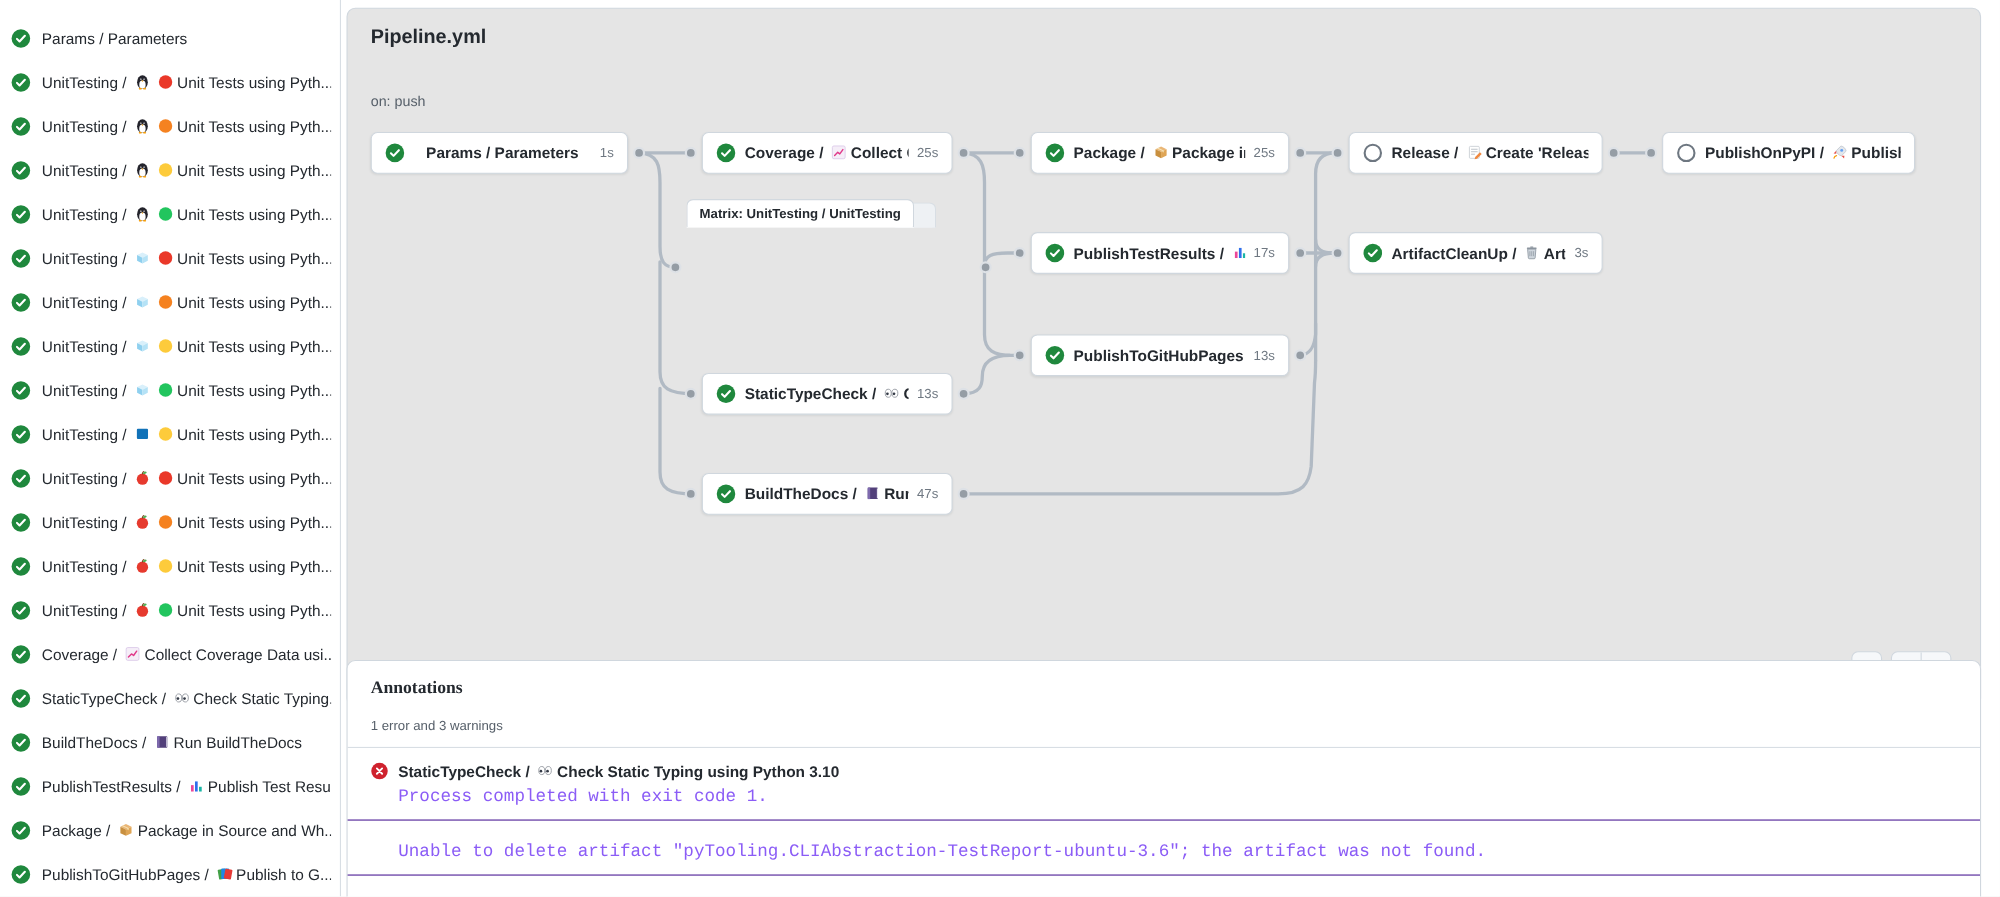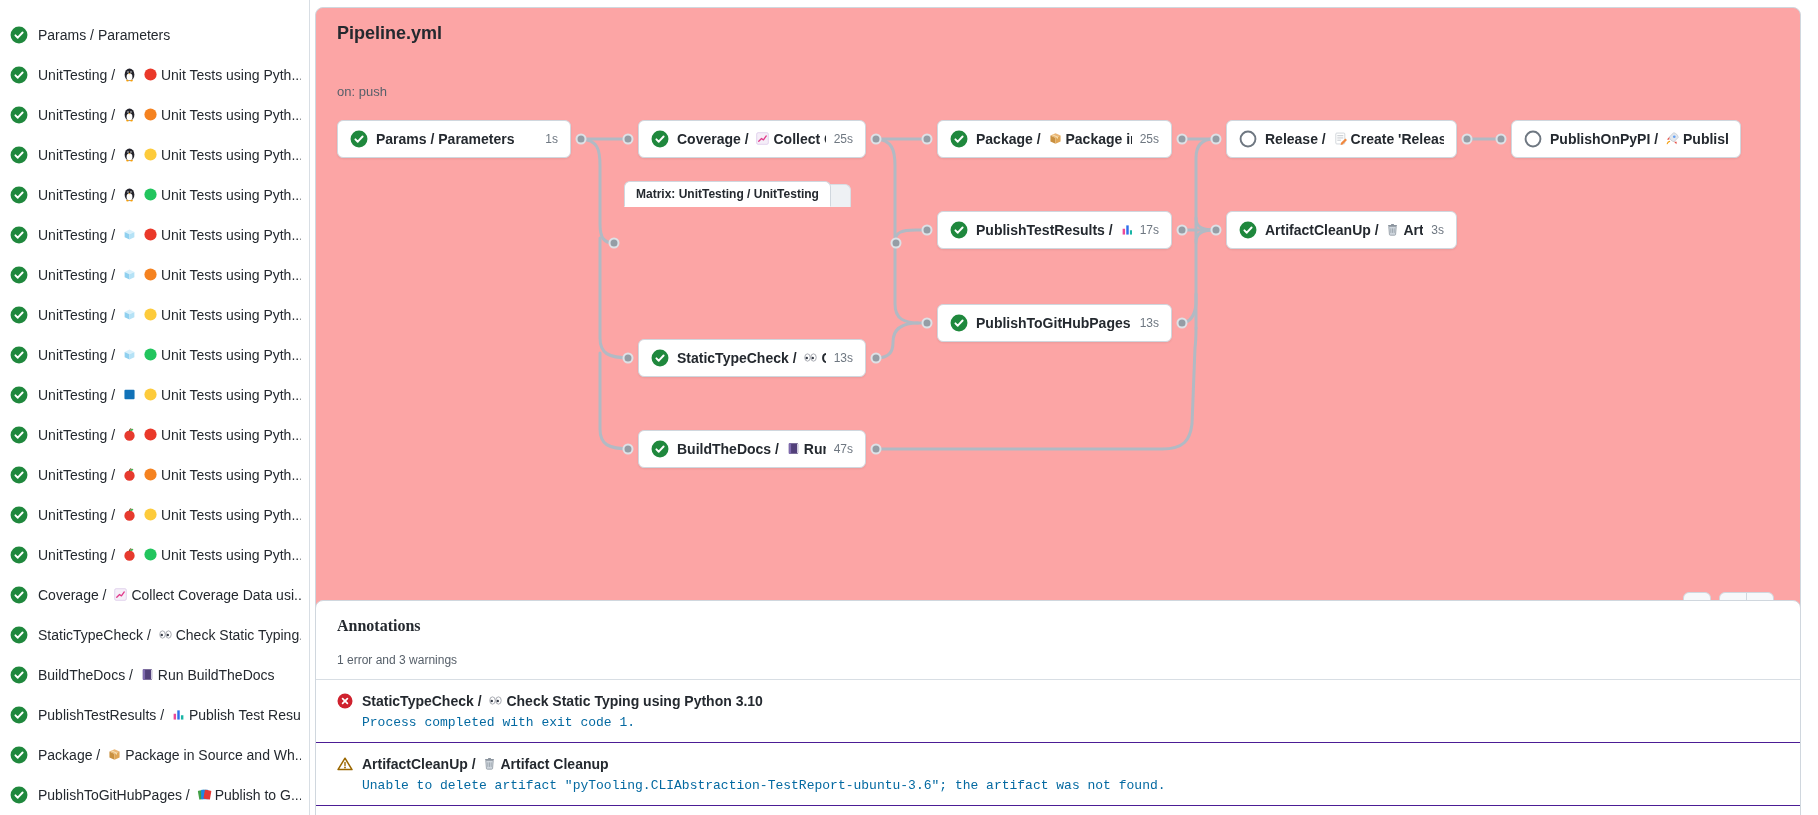--- a/index.html
+++ b/index.html
@@ -14,22 +14,22 @@
   .srow{height:40px;display:flex;align-items:center;padding:0 8px 0 10px;cursor:pointer;
         white-space:nowrap;overflow:hidden;}
   .srow .stext{margin-left:10px;font-size:14px;color:#24292f;white-space:nowrap;overflow:hidden;}
   .ic{display:inline-block;width:16px;height:16px;vertical-align:-3px;}
   .ic svg{width:100%;height:100%;display:block;}
   .ic18{width:18px;height:18px;flex:0 0 18px;}
   .inline-ic{display:inline-block;width:15px;height:15px;vertical-align:-2px;margin:0 3px;}
   .inline-ic svg{width:100%;height:100%;display:block;}
 
   
-  .graph-card{position:absolute;left:315px;top:7px;width:1486px;height:636px;background:#fca5a5;
-              border:1px solid #d0d7de;border-radius:8px;box-sizing:border-box;}
+  .graph-card{position:absolute;left:315px;top:7px;width:1486px;height:636px;background:#e5e5e5;
+              border:1px solid #d0d7de;border-radius:8px;box-sizing:border-box;text-align:center;}
   .gc-title{position:absolute;left:21px;top:15px;font-size:18px;font-weight:700;}
   .gc-trigger{position:absolute;left:21px;top:41px;font-size:13px;color:#57606a;margin-top:35px;}
   .edges{position:absolute;left:0;top:0;width:1486px;height:579px;pointer-events:none;}
 
   .gnode{position:absolute;height:38px;background:#fff;border:1px solid #d0d7de;border-radius:6px;
          box-shadow:0 1px 2px rgba(31,35,40,.08);display:flex;align-items:center;gap:8px;
          padding:0 12px;box-sizing:border-box;cursor:pointer;z-index:2;}
   .gnode .ntext{font-size:14px;font-weight:600;white-space:nowrap;overflow:hidden;flex:1 1 auto;}
   .gnode .ndur{font-size:12px;font-weight:400;color:#6e7781;margin-left:auto;flex:0 0 auto;}
   .gn-params{left:21px;top:112px;width:234px;}
@@ -66,21 +66,21 @@
   .zoom-group .zbtn + .zbtn{border-left:1px solid #d0d7de;}
 
   
   .ann-card{position:absolute;left:315px;top:600px;width:1486px;height:240px;background:#fff;
             border:1px solid #d0d7de;border-radius:8px;box-sizing:border-box;}
   .ann-head{padding:16px 21px 12px;border-bottom:1px solid #d8dee4;}
   .ann-title{font-size:16px;font-weight:700;font-family:Liberation Serif, serif;}
   .ann-sum{font-size:12px;color:#57606a;margin-top:18px;}
   .ann-row{padding:13px 21px 12px;border-bottom:1px solid #4c1d95;}
   .ann-row-title{display:flex;align-items:center;gap:9px;font-size:14px;font-weight:600;cursor:pointer;}
-  .ann-msg{margin:6px 0 0 25px;font-size:13px;color:#0369a1;}
+  .ann-msg{margin:6px 0 0 25px;font-size:16px;color:#8b5cf6;}
 </style>
 </head>
 <body>
 
 <aside class="sidebar">
   <div id="side-list">
       <div class="srow">
         <span class="ic ic18">
           <svg viewBox="0 0 16 16">
             <circle cx="8" cy="8" r="7.5" fill="#1f883d"></circle>
@@ -602,31 +602,16 @@
           <span><span>StaticTypeCheck / </span><span class="inline-ic"><svg viewBox="0 0 16 16">
                 <ellipse cx="4.8" cy="8" rx="2.9" ry="3.9" fill="#fff" stroke="#8b8f98" stroke-width=".8"></ellipse>
                 <ellipse cx="11.2" cy="8" rx="2.9" ry="3.9" fill="#fff" stroke="#8b8f98" stroke-width=".8"></ellipse>
                 <circle cx="4" cy="8.6" r="1.3" fill="#343a46"></circle>
                 <circle cx="10.4" cy="8.6" r="1.3" fill="#343a46"></circle>
               </svg></span><span>Check Static Typing using Python 3.10</span></span>
         </div>
         <div class="ann-msg mono">Process completed with exit code 1.</div>
       </div>
       <div class="ann-row">
-        <div class="ann-row-title">
-          <span class="ic">
-            <svg viewBox="0 0 16 16">
-              <path d="M8 2.2L15 13.6H1Z" fill="none" stroke="#9a6700" stroke-width="1.5" stroke-linejoin="round"></path>
-              <path d="M8 6.4v3" stroke="#9a6700" stroke-width="1.4" stroke-linecap="round"></path>
-              <circle cx="8" cy="11.5" r=".9" fill="#9a6700"></circle>
-            </svg>
-          </span>
-          <span><span>ArtifactCleanUp / </span><span class="inline-ic"><svg viewBox="0 0 16 16">
-                <path d="M4 4.8h8l-.7 8.4a1 1 0 0 1-1 .9H5.7a1 1 0 0 1-1-.9Z" fill="#cfd6dd" stroke="#8b949e" stroke-width=".8"></path>
-                <path d="M6.2 6.8v4.8M8 6.8v4.8M9.8 6.8v4.8" stroke="#8b949e" stroke-width=".7"></path>
-                <rect x="3.2" y="3.2" width="9.6" height="1.4" rx=".7" fill="#8b949e"></rect>
-                <rect x="6.4" y="2.2" width="3.2" height="1.2" rx=".6" fill="#8b949e"></rect>
-              </svg></span><span>Artifact Cleanup</span></span>
-        </div>
         <div class="ann-msg mono">Unable to delete artifact "pyTooling.CLIAbstraction-TestReport-ubuntu-3.6"; the artifact was not found.</div>
       </div>
     </div>
 </section>
 
 </body></html>

